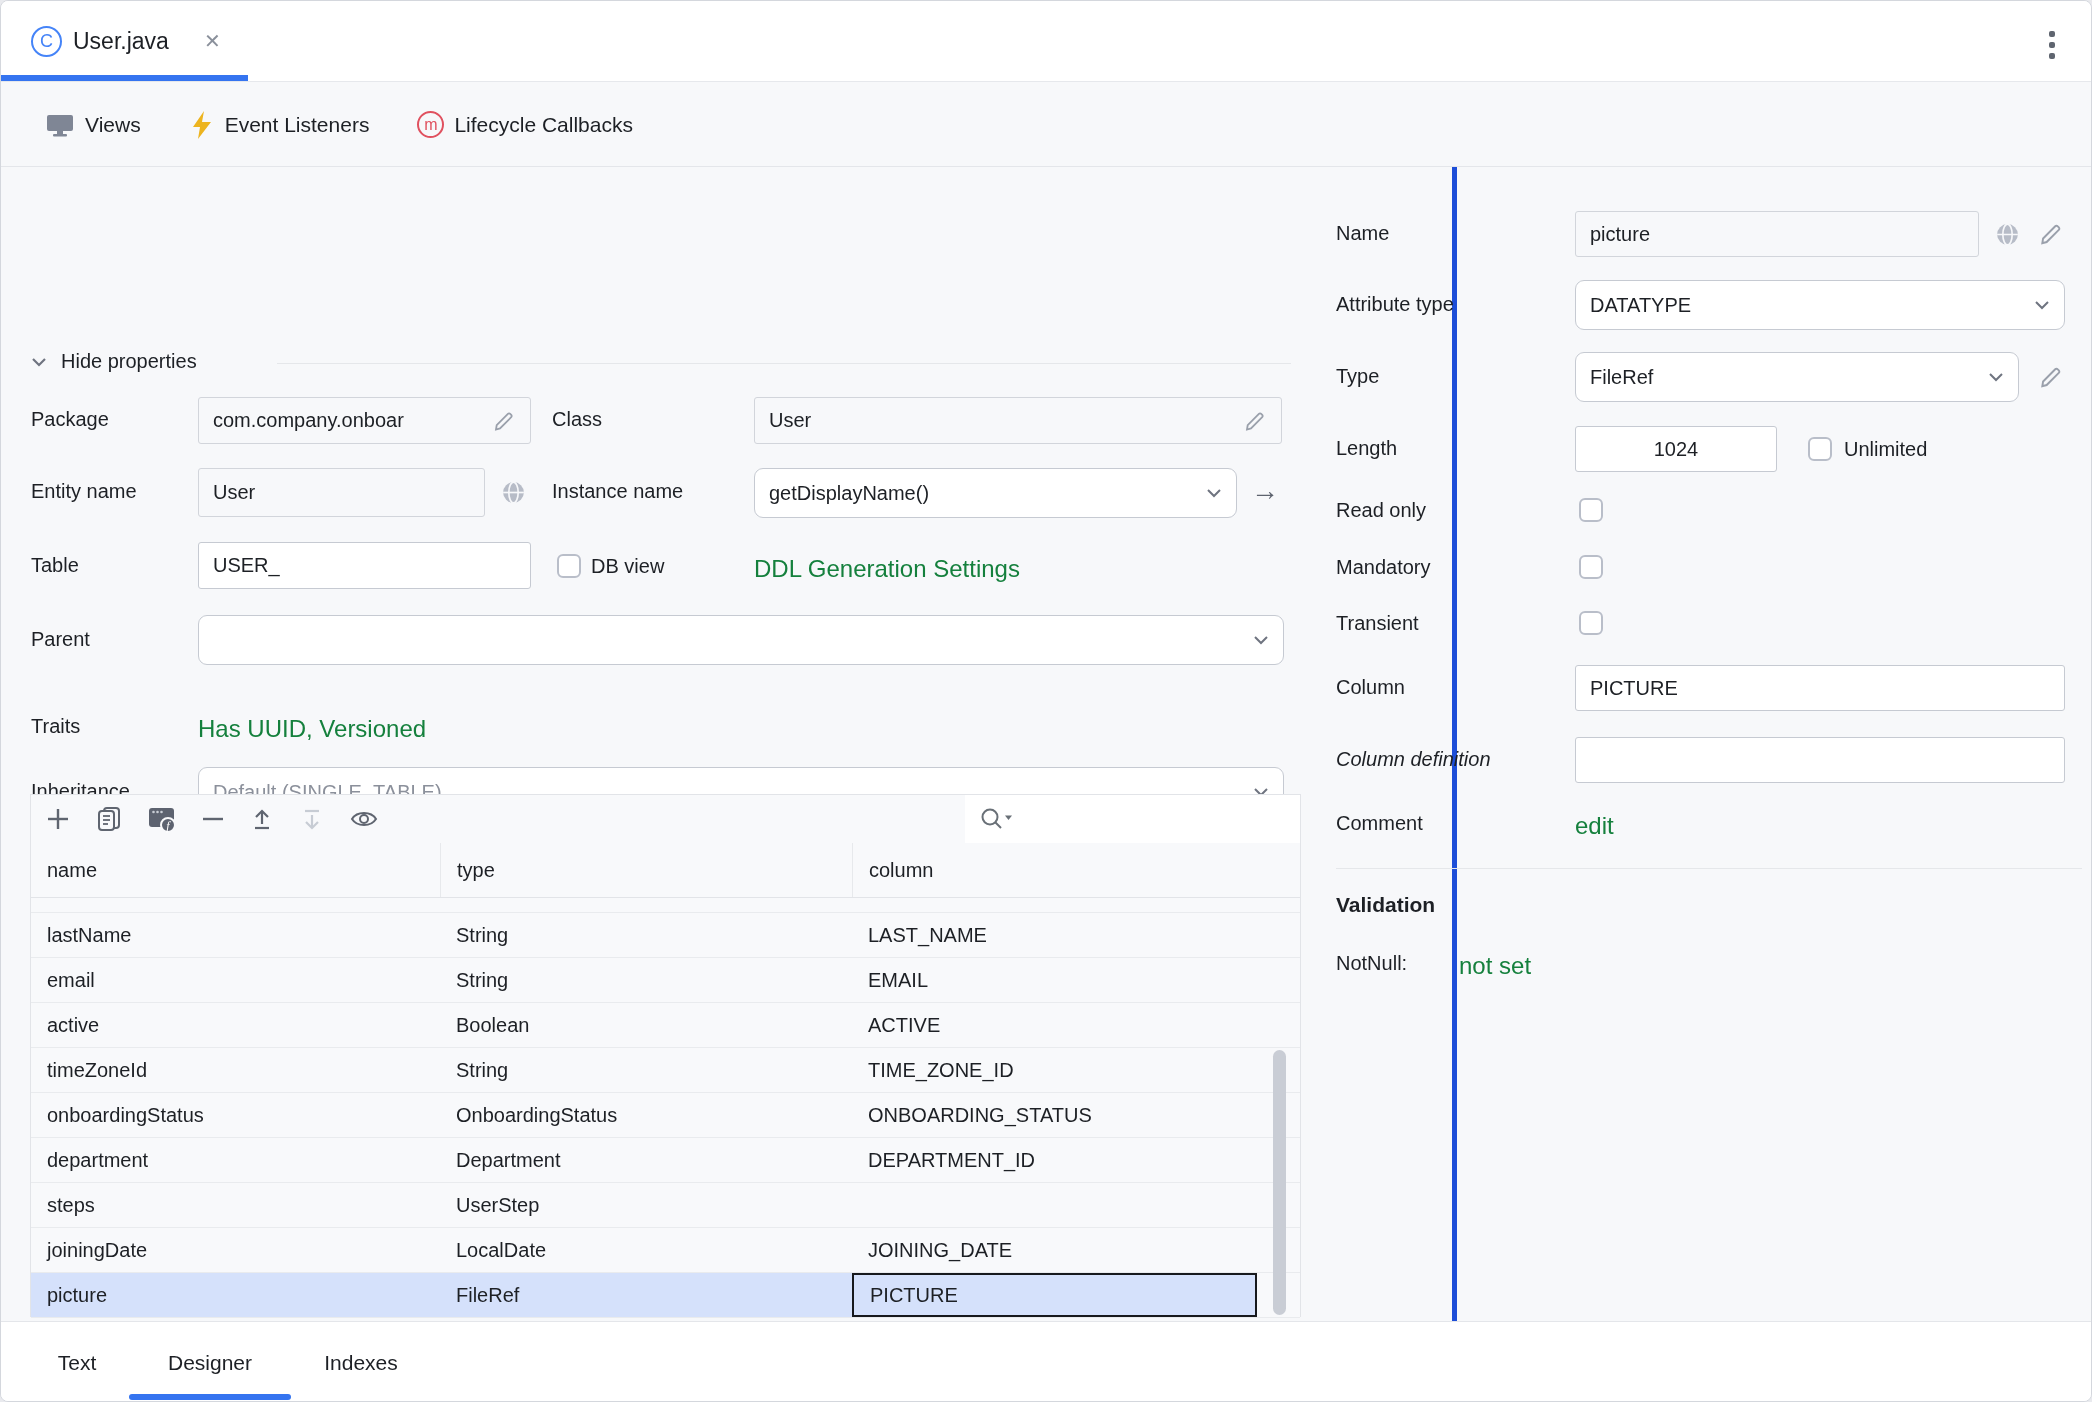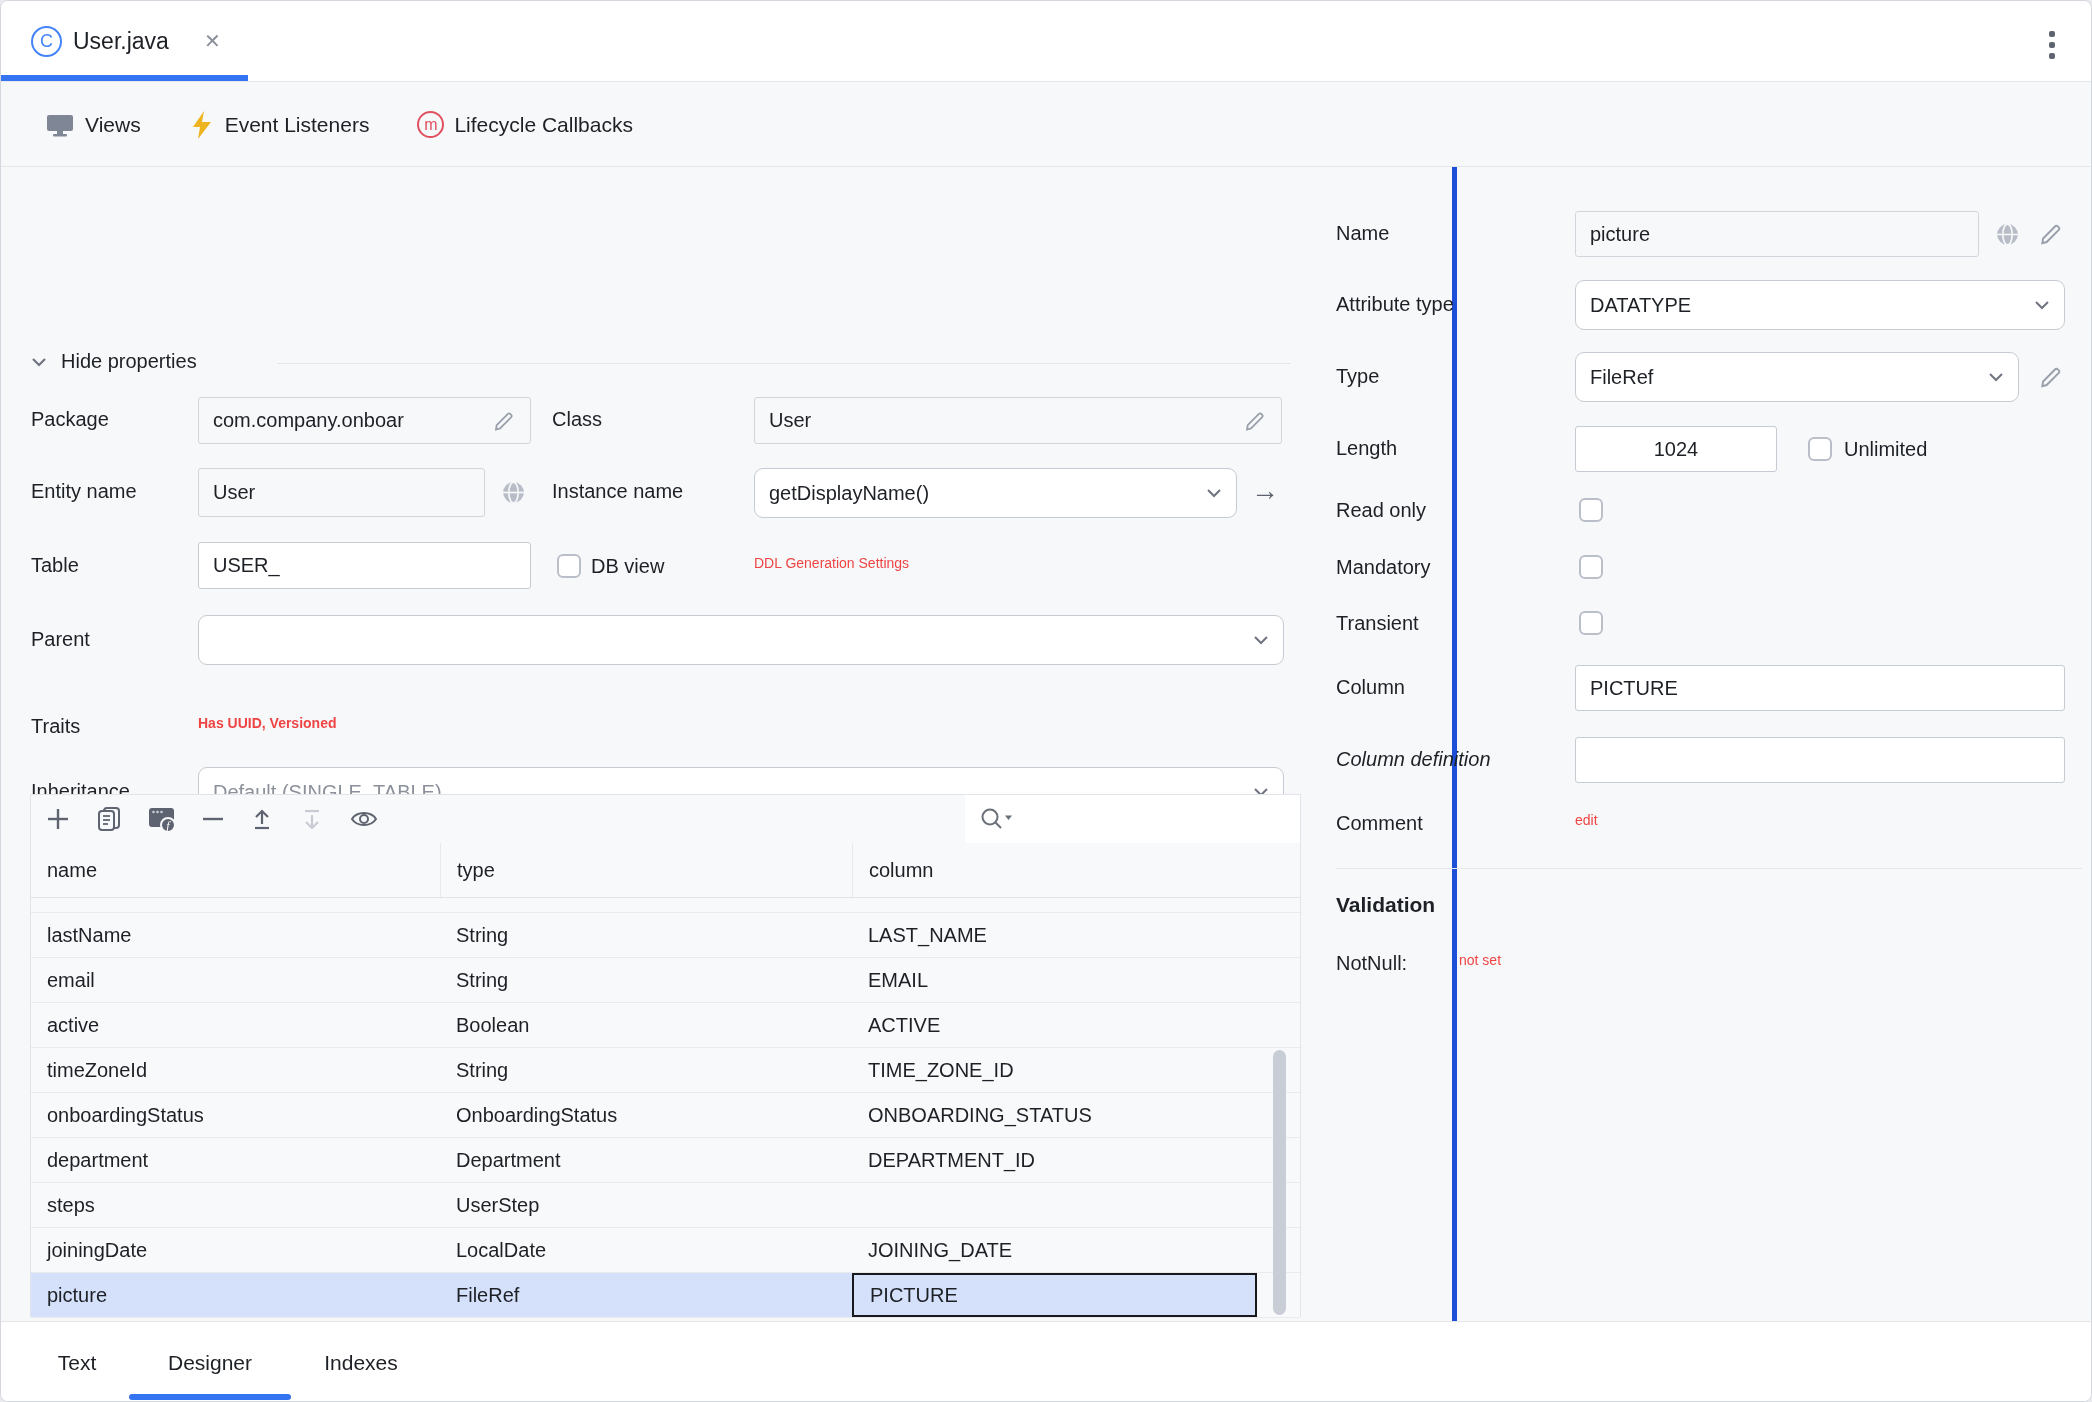--- a/index.html
+++ b/index.html
@@ -22,21 +22,21 @@
     border-bottom:1px solid #e4e6ea;display:flex;align-items:center;}
   .tool-item{display:flex;align-items:center;gap:10px;font-size:21px;color:#1d2025;}
   .tool-item.t1{margin-left:44px;} .tool-item.t2{margin-left:48px;} .tool-item.t3{margin-left:48px;}
   .m-badge{width:27px;height:27px;border:2px solid #e0515f;border-radius:50%;color:#e0515f;
     font-size:16px;display:flex;align-items:center;justify-content:center;}
   
   .main{position:absolute;left:0;top:166px;width:100%;height:1154px;}
   .left-panel{position:absolute;left:0;top:0;width:1456px;height:100%;border-right:5px solid #1d4ed8;}
   .right-panel{position:absolute;left:1321px;top:0;width:771px;height:100%;}
   .lbl{position:absolute;font-size:20px;color:#1d2025;white-space:nowrap;}
-  .link{color:#ef4444;font-size:14px;white-space:nowrap;cursor:default;}
+  .link{color:#15803d;font-size:24px;white-space:nowrap;cursor:default;}
   .inp{position:absolute;border:1px solid #d2d5db;background:#f7f8fa;border-radius:3px;
     font-size:20px;color:#1d2025;padding:0 14px;font-family:"Liberation Sans",sans-serif;outline:none;}
   .inp.white{background:#fff;border-color:#c6cad2;}
   .sel{position:absolute;background:#fff;border:1px solid #c6cad2;border-radius:9px;
     display:flex;align-items:center;justify-content:space-between;padding:0 14px;font-size:20px;}
   .sel .ph{color:#8b909b;}
   .chk{position:absolute;width:24px;height:24px;border:2px solid #b9bec9;border-radius:6px;background:#fff;}
   .icon-btn{display:inline-flex;align-items:center;justify-content:center;}
   .sep-line{position:absolute;height:1px;background:#e5e7ea;}
   
@@ -177,21 +177,21 @@
       <div class="sel" style="left:197px;top:448px;width:1086px;height:50px;">
         <span></span>
         <span class="icon-btn">
           <svg width="16" height="10" viewBox="0 0 16 10">
               <polyline points="2,2 8,8 14,2" fill="none" stroke="#6f7480" stroke-width="2"></polyline>
             </svg>
         </span>
       </div>
 
       <span class="lbl" style="left:30px;top:548px;">Traits</span>
-      <span class="link" style="position:absolute;left:197px;top:548px;font-weight:bold;">Has UUID, Versioned</span>
+      <span class="link" style="position:absolute;left:197px;top:548px;">Has UUID, Versioned</span>
 
       <span class="lbl" style="left:30px;top:613px;">Inheritance</span>
       <div class="sel" style="left:197px;top:600px;width:1086px;height:50px;">
         <span class="ph">Default (SINGLE_TABLE)</span>
         <span class="icon-btn">
           <svg width="16" height="10" viewBox="0 0 16 10">
               <polyline points="2,2 8,8 14,2" fill="none" stroke="#6f7480" stroke-width="2"></polyline>
             </svg>
         </span>
       </div>

